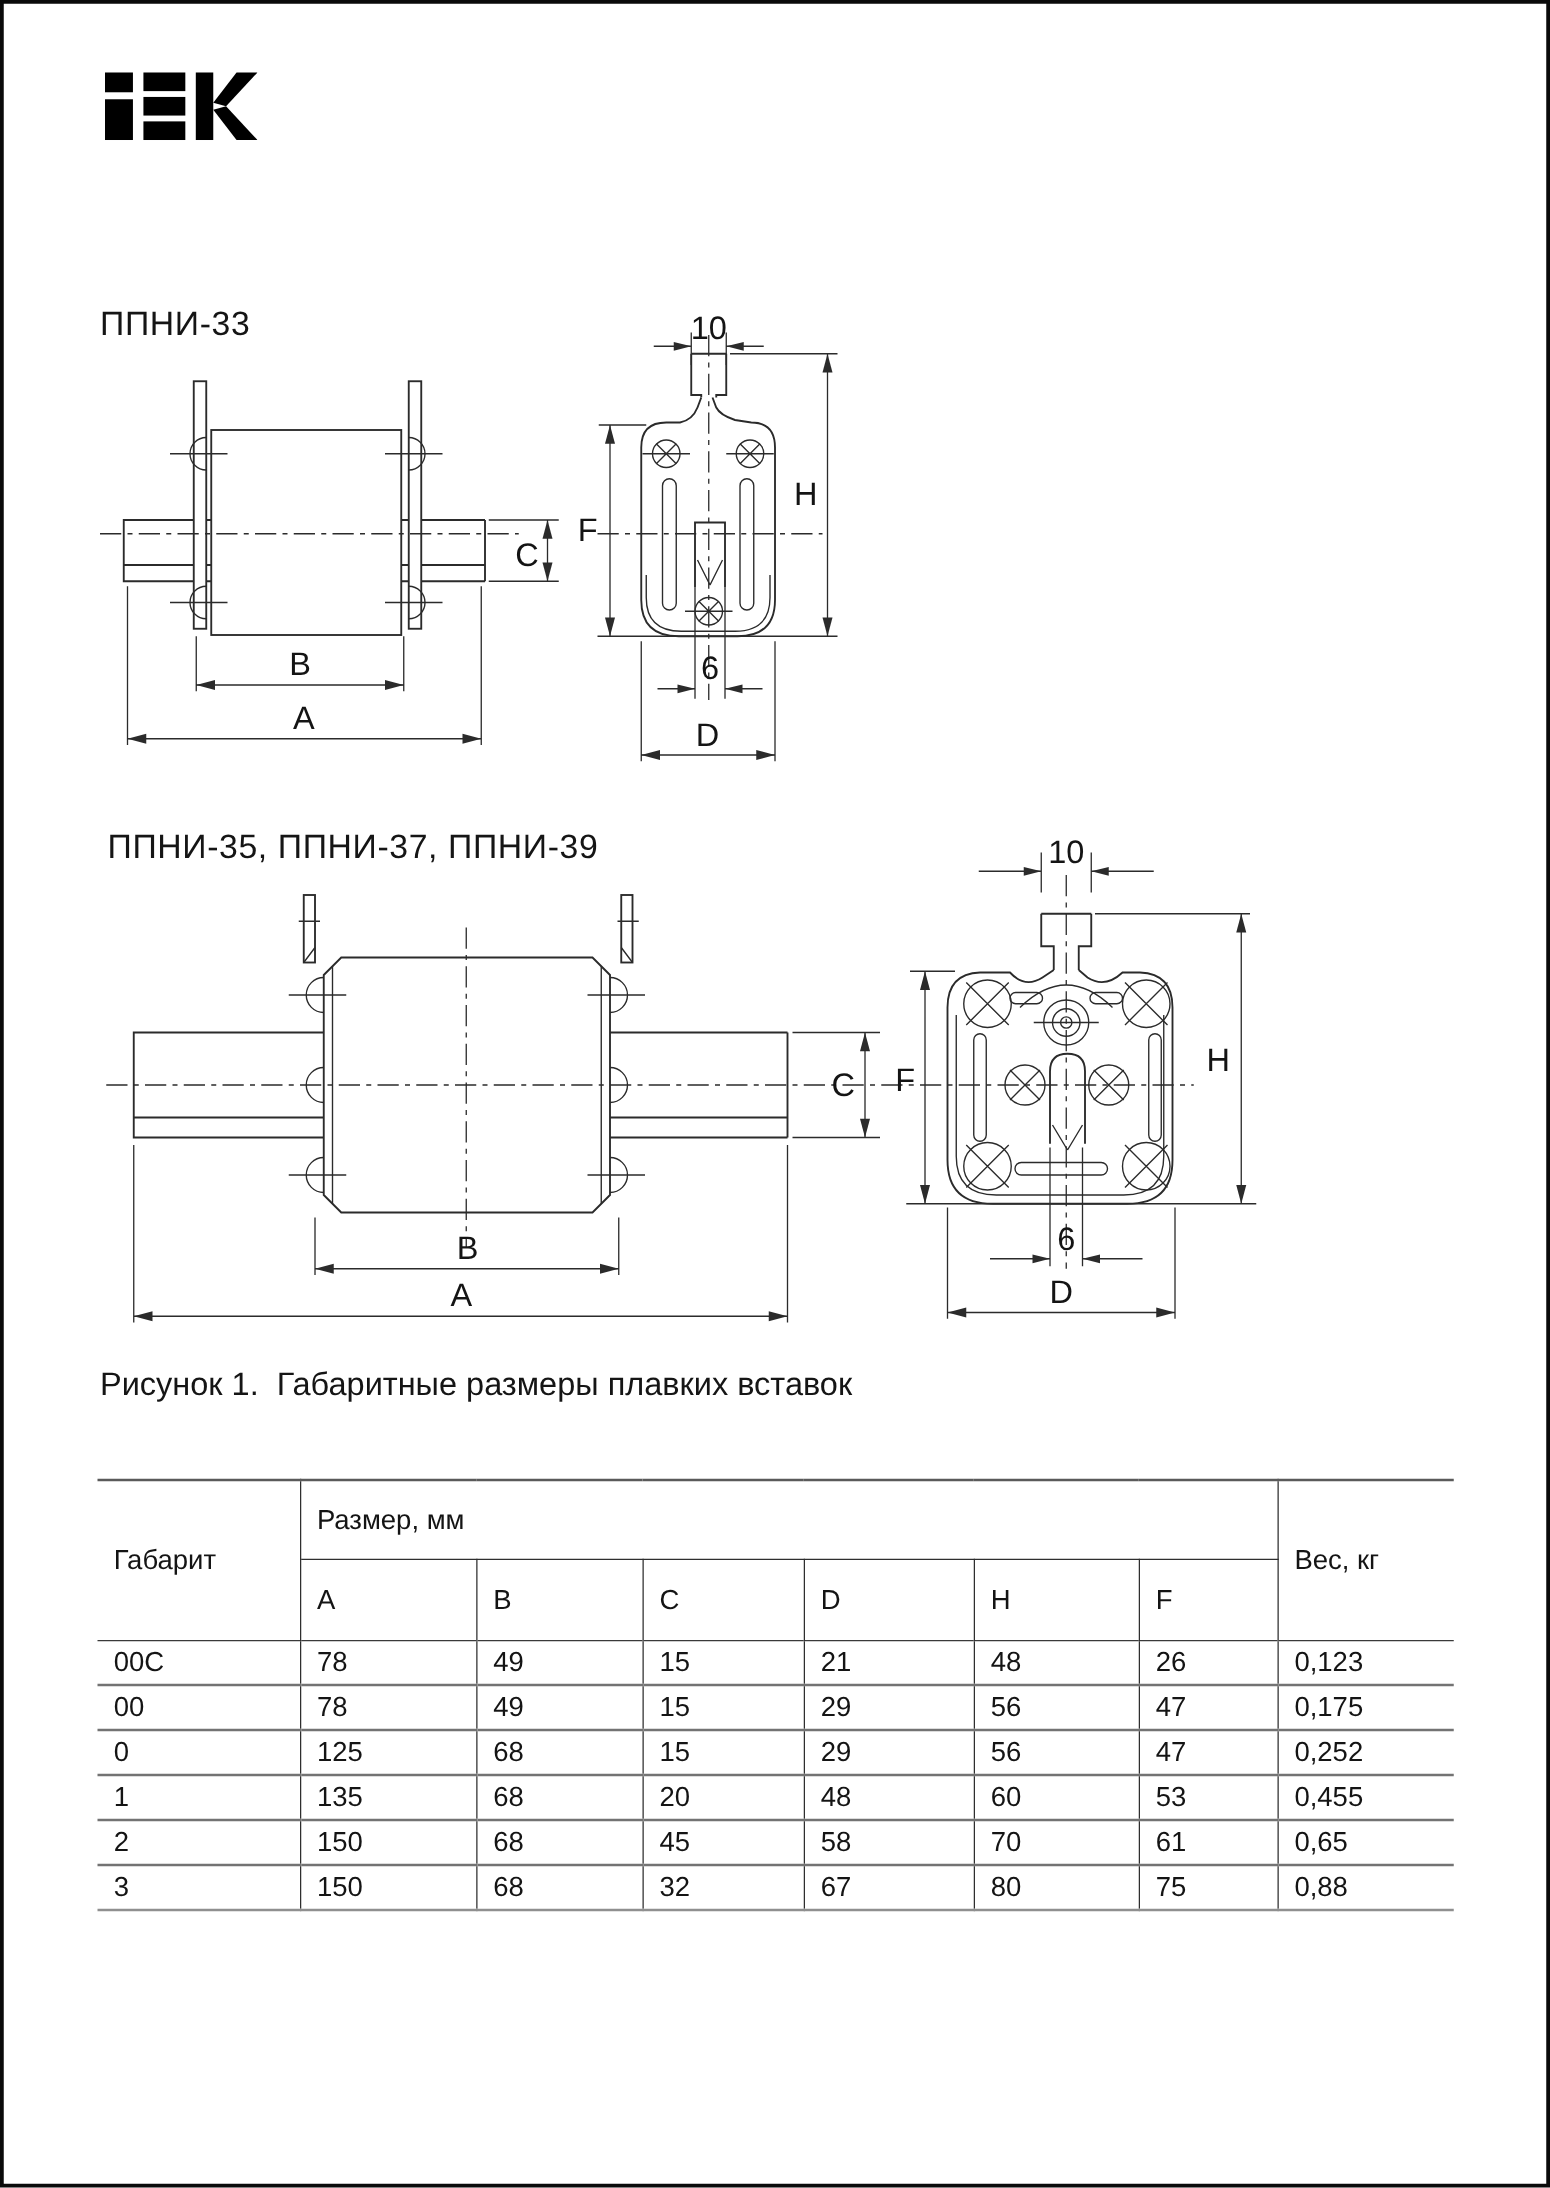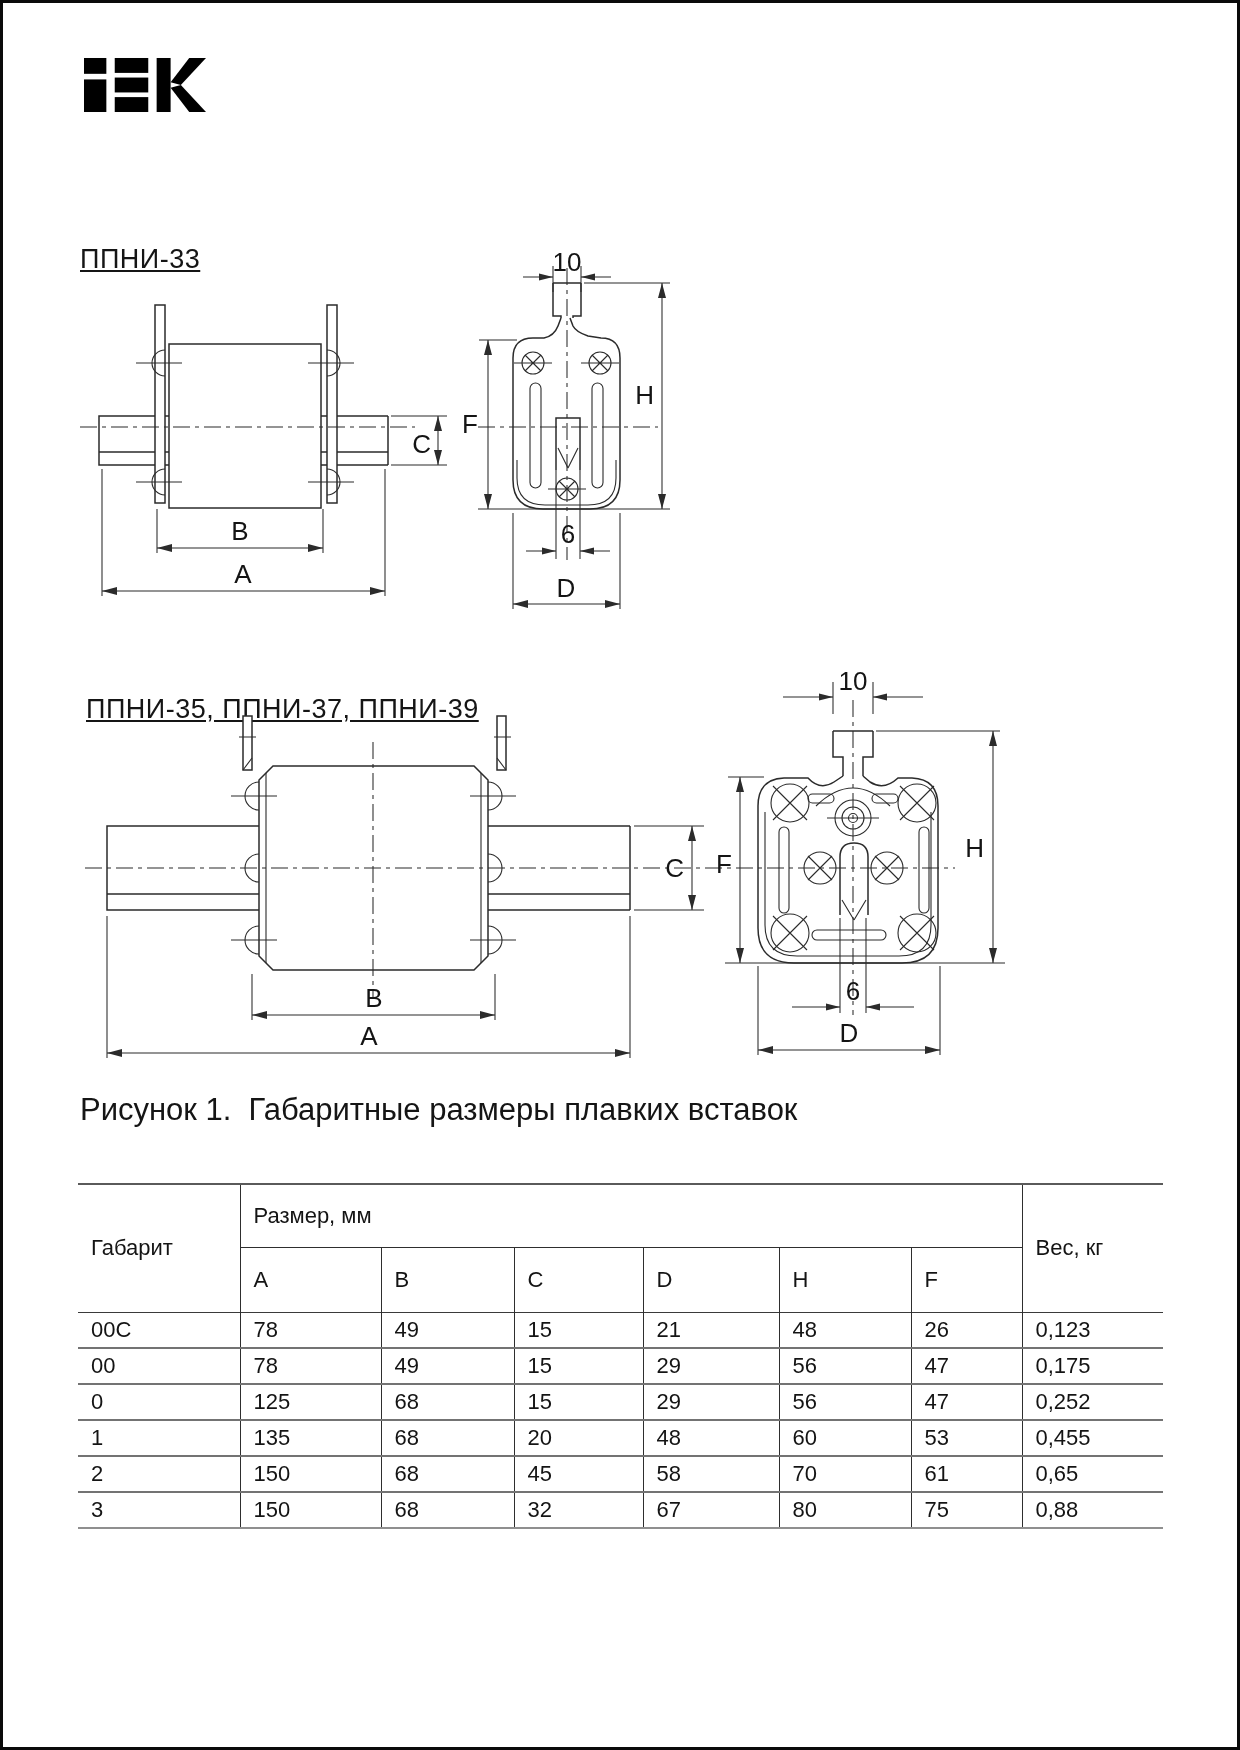--- a/index.html
+++ b/index.html
@@ -2,22 +2,22 @@
 <html><head>
 <meta charset="utf-8">
 <style>
   html,body{margin:0;padding:0;}
   body{
     width:1240px;height:1750px;position:relative;background:#ffffff;
     font-family:"Liberation Sans",sans-serif;color:#111;overflow:hidden;
   }
   .page-frame{position:absolute;inset:0;border:3px solid #0a0a0a;box-sizing:border-box;pointer-events:none;}
   .abs{position:absolute;}
-  .fig-title{font-size:27px;color:#151515;letter-spacing:0.5px;white-space:pre;text-decoration:underline;}
-  .caption{font-size:31px;color:#151515;white-space:pre;}
+  .fig-title{font-size:27px;color:#151515;letter-spacing:0.5px;white-space:pre;}
+  .caption{font-size:26px;color:#151515;white-space:pre;}
   .sr{position:absolute;width:1px;height:1px;overflow:hidden;clip-path:inset(50%);}
   
   .ol{fill:none;stroke:#2b2b2b;stroke-width:1.5;}
   .olf{fill:#ffffff;stroke:#2b2b2b;stroke-width:1.5;}
   .thin{fill:none;stroke:#2b2b2b;stroke-width:1.1;}
   .dim{fill:none;stroke:#2b2b2b;stroke-width:1.05;}
   .cl{fill:none;stroke:#2b2b2b;stroke-width:1.05;stroke-dasharray:17 5 4 5;}
   .ah{fill:#2b2b2b;stroke:none;}
   text.dl{font-family:"Liberation Sans",sans-serif;font-size:26px;fill:#141414;}
   .logo-shape{fill:#000;}
@@ -53,21 +53,21 @@
     <rect class="logo-shape" x="33" y="21" width="36" height="16"></rect>
     <rect class="logo-shape" x="33" y="42" width="36" height="16"></rect>
     <rect class="logo-shape" x="78" y="0" width="15" height="58"></rect>
     <polygon class="logo-shape" points="93,26 113,0 131,0 104,29"></polygon>
     <polygon class="logo-shape" points="93,32 104,29 131,58 113,58"></polygon>
   </g>
 </svg>
 <span class="sr">iEK</span>
 
 <div class="abs fig-title" style="left:80px;top:244px;">ППНИ-33</div>
-<div class="abs fig-title" style="left:86px;top:694px;">ППНИ-35, ППНИ-37, ППНИ-39</div>
+<div class="abs fig-title" style="left:86px;top:662px;">ППНИ-35, ППНИ-37, ППНИ-39</div>
 
 <svg class="abs" style="left:75px;top:250px;" width="620" height="370" viewBox="75 250 620 370">
 
   <g>
     <path class="ol" d="M169,416 L99,416 L99,465 L169,465 M99,452 L169,452 M321,416 L388,416 M388,416 L388,465 M321,465 L388,465 M321,452 L388,452"></path>
     <rect class="olf" x="169" y="344" width="152" height="164"></rect>
     <rect class="olf" x="155" y="305" width="10" height="198"></rect>
     <rect class="olf" x="327" y="305" width="10" height="198"></rect>
     <path class="thin" d="M165,350 A13 13 0 0 0 165,376 M165,469 A13 13 0 0 0 165,495 M327,350 A13 13 0 0 1 327,376 M327,469 A13 13 0 0 1 327,495"></path>
     <path class="thin" d="M136,363 H182 M136,482 H182 M308,363 H354 M308,482 H354"></path>

